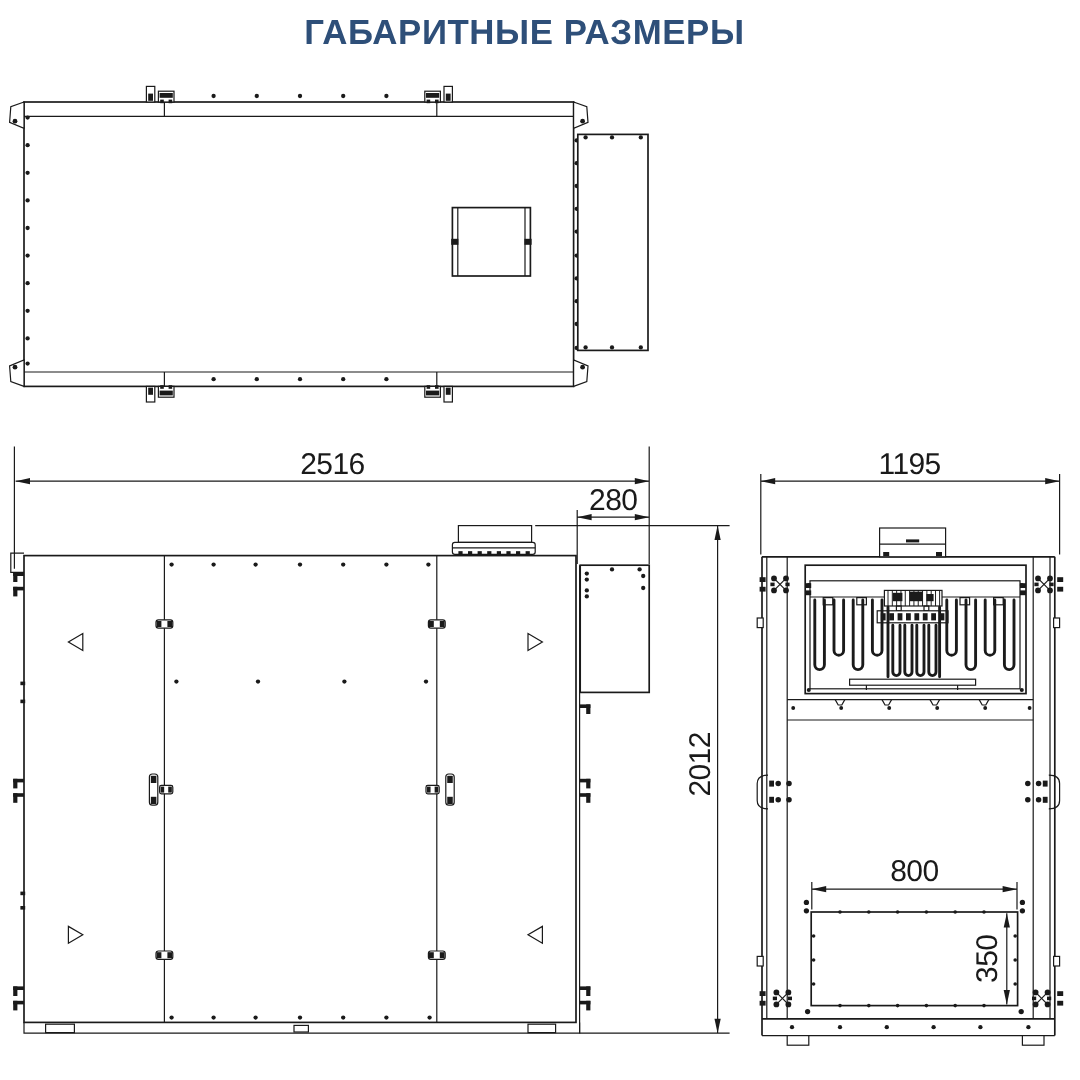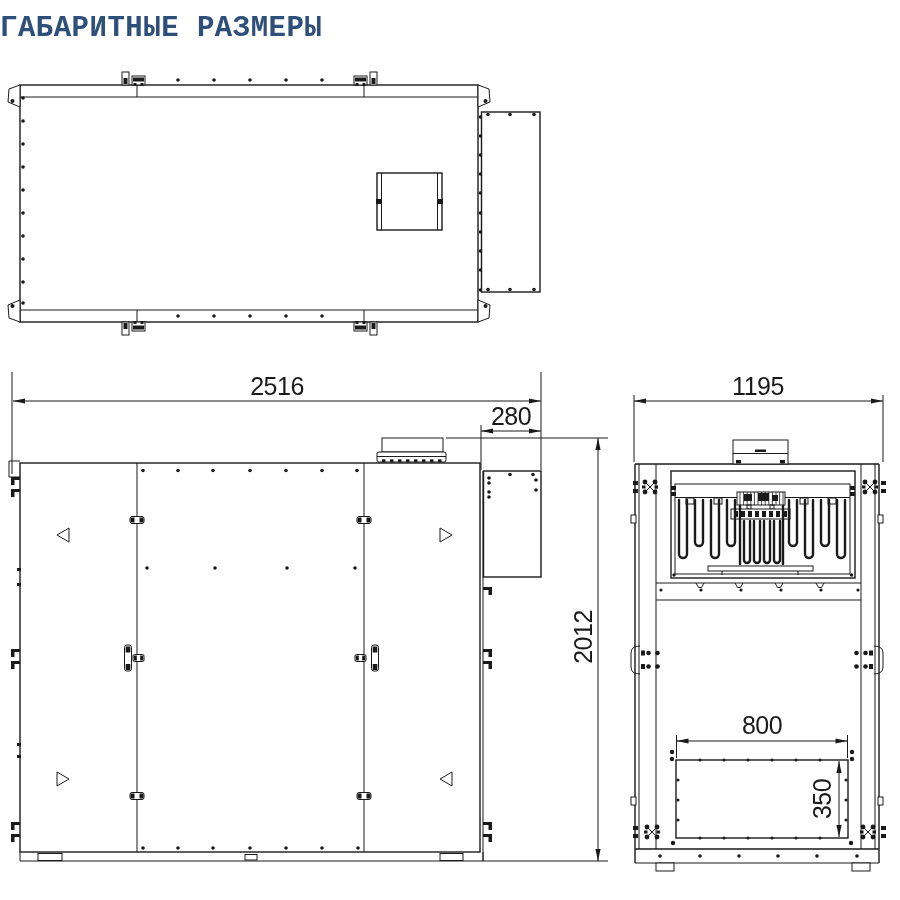--- a/index.html
+++ b/index.html
@@ -5,21 +5,21 @@
   :root{
     --line:#1a1a1a;
     --title-text:#2e4f79;
     --background:#ffffff;
   }
   html,body{margin:0;padding:0;}
   body{background:var(--background);font-family:"Liberation Sans",sans-serif;}
   .canvas{position:relative;width:900px;height:900px;background:var(--background);overflow:hidden;}
   .page-title{
     position:absolute;top:12px;left:0;width:874px;margin:0;
-    text-align:left;font-family:Liberation Mono, monospace;
+    text-align:center;font-family:Liberation Sans, sans-serif;
     font-size:29px;font-weight:700;letter-spacing:.5px;color:var(--title-text);
   }
   svg.drawing{position:absolute;left:0;top:0;}
   
   .o{stroke:var(--line);stroke-width:1.4;fill:none;}
   .d{stroke:var(--line);stroke-width:1;fill:none;}
   .h{stroke:var(--line);stroke-width:.8;fill:none;}
   .dim{stroke:var(--line);stroke-width:1;fill:none;}
   .wfill{fill:#fff;}
   .blk{fill:var(--line);stroke:none;}

